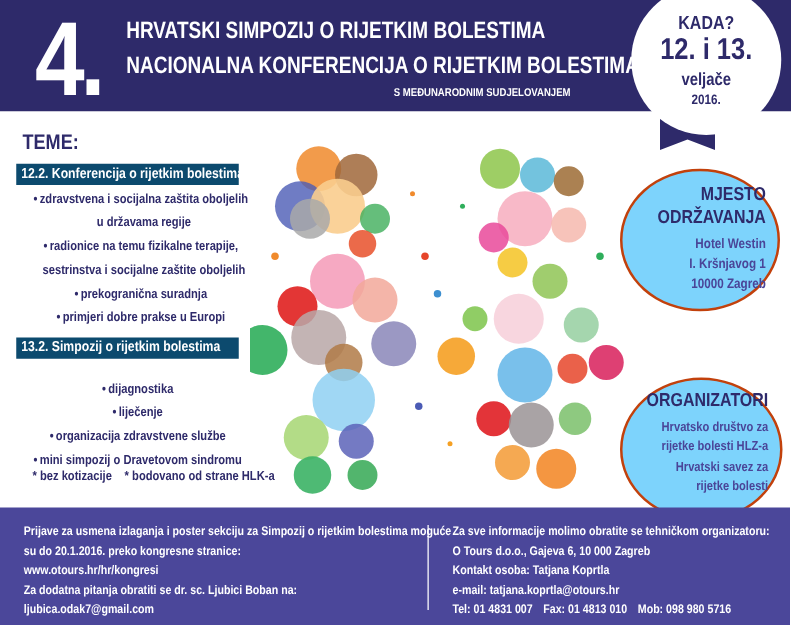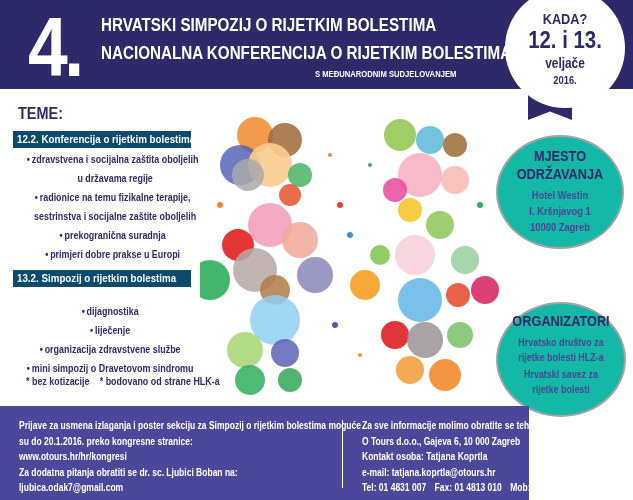--- a/index.html
+++ b/index.html
@@ -31,28 +31,28 @@
   .list { position: absolute; left: 25px; list-style: none; text-align: center; }
   .list li { font-size: 10.5px; font-weight: bold; color: #2e2a6a; line-height: 19px; white-space: nowrap; transform: scaleX(0.85); transform-origin: left; }
   .list li .bullet { display: inline-block; width: 8px; }
   .list li .indent { display: inline-block; width: 8px; }
   .l1 { top: 150px; }
   .l2 { top: 302px; }
 
   .notes { position: absolute; left: 26px; top: 375px; font-size: 10.5px; font-weight: bold; color: #2e2a6a; white-space: nowrap; transform: scaleX(0.85); transform-origin: left; }
   .notes span + span { margin-left: 12px; }
 
-  .circle { position: absolute; border: 2px solid #a3a3a3; border-radius: 50%; background: #14b8a6; text-align: center; }
+  .circle { position: absolute; border: 2px solid #c2410c; border-radius: 50%; background: #7dd3fc; text-align: right; }
   .place { left: 496px; top: 135px; width: 128px; height: 114px; }
   .org { left: 496px; top: 302px; width: 130px; height: 115px; }
   .c-head { position: absolute; left: 0; width: 100%; font-size: 15px; font-weight: bold; color: #2e2a6a; transform: scaleX(0.85); }
   .c-line { position: absolute; left: 0; width: 100%; font-size: 11px; font-weight: bold; color: #4a4598; transform: scaleX(0.85); }
   .org-line { position: absolute; left: 0; width: 100%; font-size: 10.5px; font-weight: bold; color: #4a4598; transform: scaleX(0.85); }
 
-  .footer { position: absolute; left: 0; top: 406px; width: 529px; height: 94px; background: #4b479a; }
+  .footer { position: absolute; left: 0; top: 406px; width: 632px; height: 94px; background: #4b479a; }
   .footer-divider { position: absolute; left: 342px; top: 14px; width: 1px; height: 68px; background: #ffffff; }
   .fcol { position: absolute; top: 12px; }
   .fcol.left { left: 19px; }
   .fcol.right { left: 362px; }
   .fline { font-size: 10px; font-weight: bold; color: #fff; line-height: 15.5px; white-space: nowrap; transform: scaleX(0.85); transform-origin: left; }
   .fline .gap { display: inline-block; width: 10px; }
 </style>
 </head>
 <body>
 

